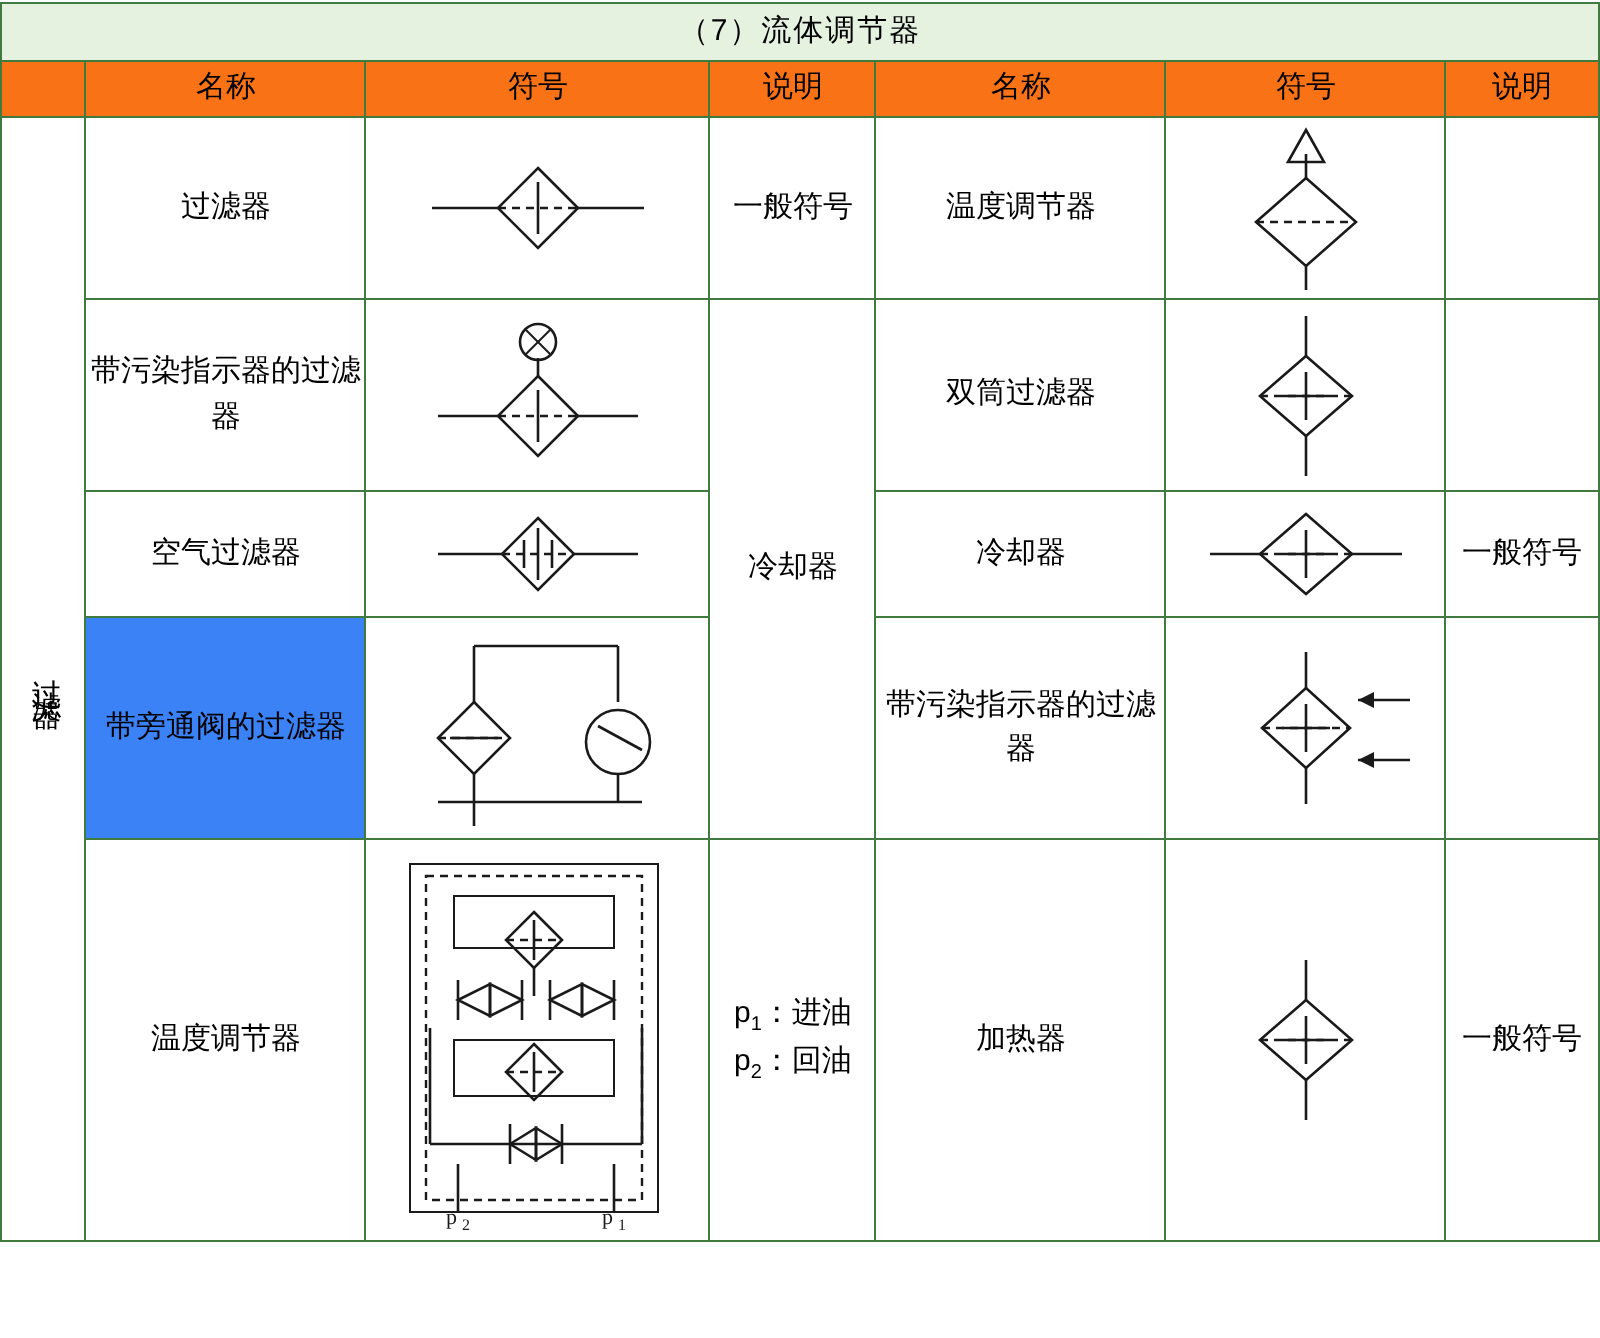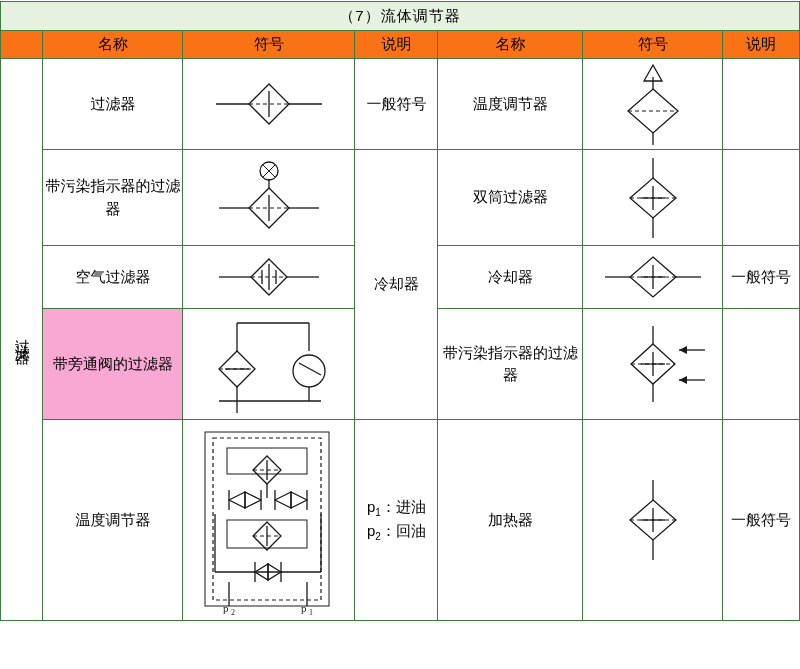--- a/index.html
+++ b/index.html
@@ -47,21 +47,21 @@
     font-size: 15px;
     letter-spacing: 2px;
   }
   .vert {
     writing-mode: vertical-rl;
     text-orientation: upright;
     display: inline-block;
     letter-spacing: 6px;
   }
   .greenish {
-    background: #f9a8d4;
+    background: #3b82f6;
   }
   .name-cell {
     font-size: 14px;
     padding: 2px 4px;
   }
   .sym-cell {
     padding: 2px;
   }
   .desc-cell {
     font-size: 14px;

